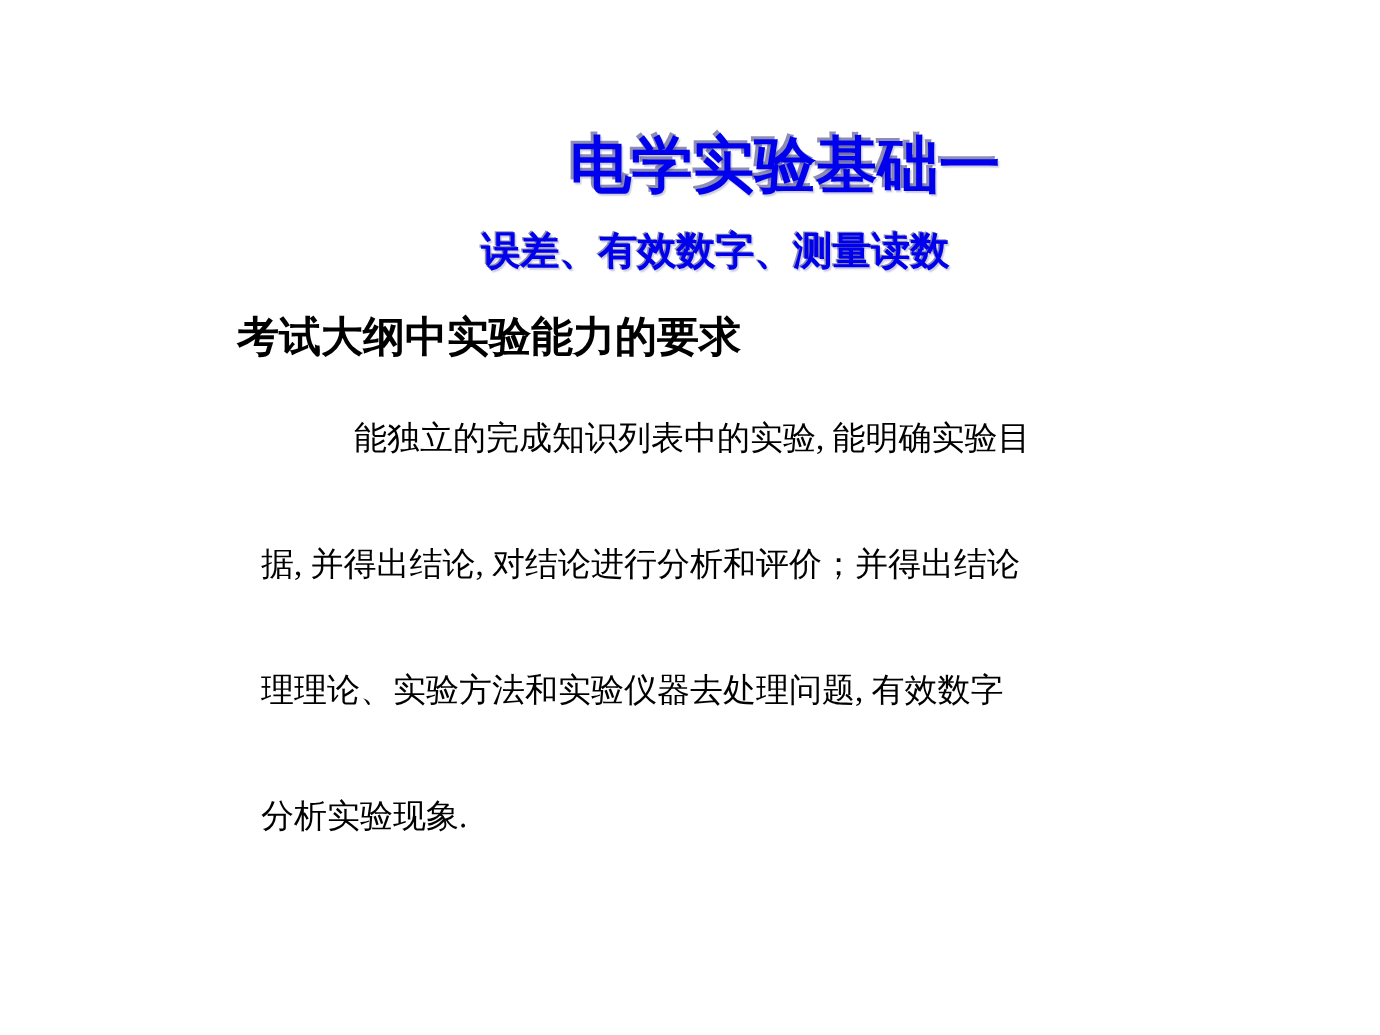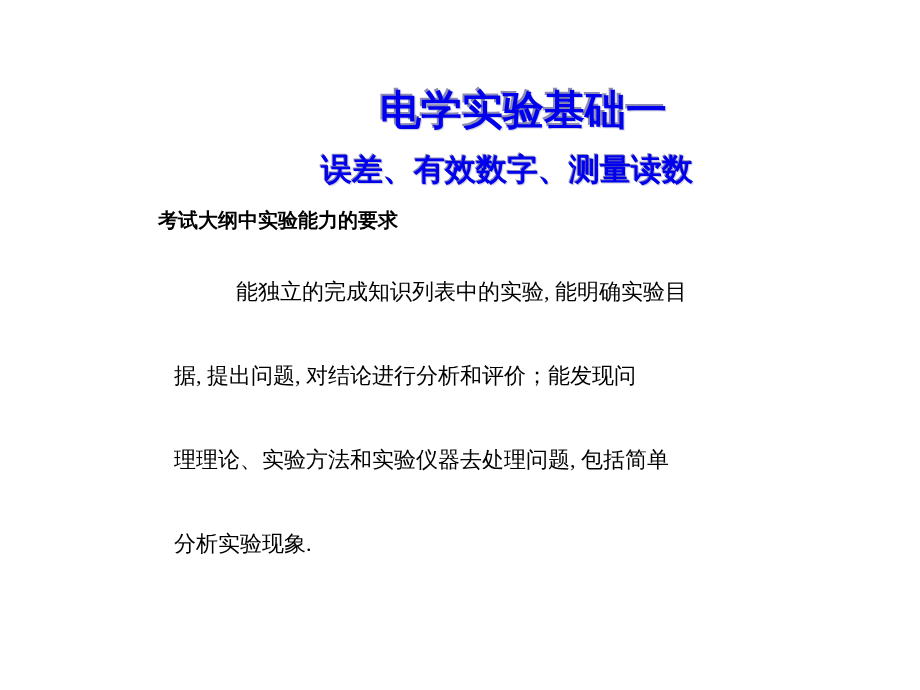--- a/index.html
+++ b/index.html
@@ -30,33 +30,33 @@
     letter-spacing:0;
     color:var(--accent);
     white-space:nowrap;
     text-shadow:-2px -2px 0 rgba(0,0,90,0.45), 1px 1px 1px rgba(110,110,160,0.35);
   }
   .slide-subtitle{
     position:absolute;
     top:103px;left:273px;
     font-family:"Liberation Sans", sans-serif;
     font-weight:bold;
-    font-size:31px;
+    font-size:26px;
     line-height:1.25;
     color:var(--accent);
     white-space:nowrap;
     text-shadow:-1px -1px 0 rgba(0,0,90,0.45), 1px 1px 1px rgba(110,110,160,0.35);
     text-align:right;
   }
   .section-heading{
     position:absolute;
     top:159px;left:110px;
     font-family:"Liberation Sans", sans-serif;
     font-weight:bold;
-    font-size:20px;
+    font-size:28px;
     line-height:1.3;
     color:var(--ink);
     white-space:nowrap;
   }
   .body-paragraph{
     position:absolute;
     top:202px;left:110px;
     width:760px;
     font-family:"Liberation Serif", serif;
     font-size:22px;
@@ -76,18 +76,18 @@
 <div class="slide">
 
   <h1 class="slide-title">电学实验基础一</h1>
 
   <h2 class="slide-subtitle">误差、有效数字、测量读数</h2>
 
   <h3 class="section-heading">考试大纲中实验能力的要求</h3>
 
   <div class="body-paragraph">
     <div class="line first">能独立的完成知识列表中的实验, 能明确实验目</div>
-    <div class="line">据, 提出问题, 对结论进行分析和评价；能发现问</div>
-    <div class="line">理理论、实验方法和实验仪器去处理问题, 包括简单</div>
+    <div class="line">据, 并得出结论, 对结论进行分析和评价；并得出结论</div>
+    <div class="line">理理论、实验方法和实验仪器去处理问题, 有效数字</div>
     <div class="line">分析实验现象.</div>
   </div>
 
 </div>
 
 </body></html>

